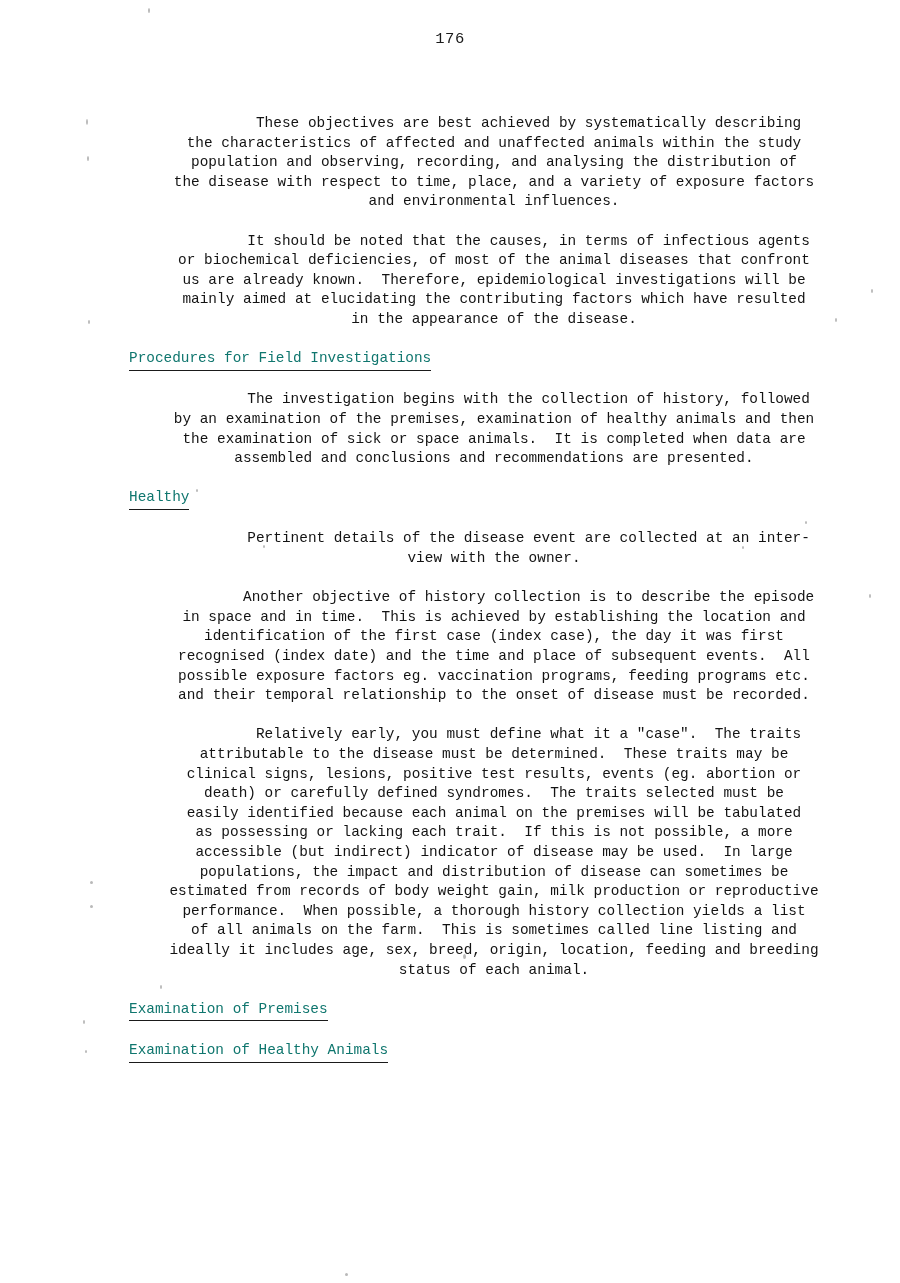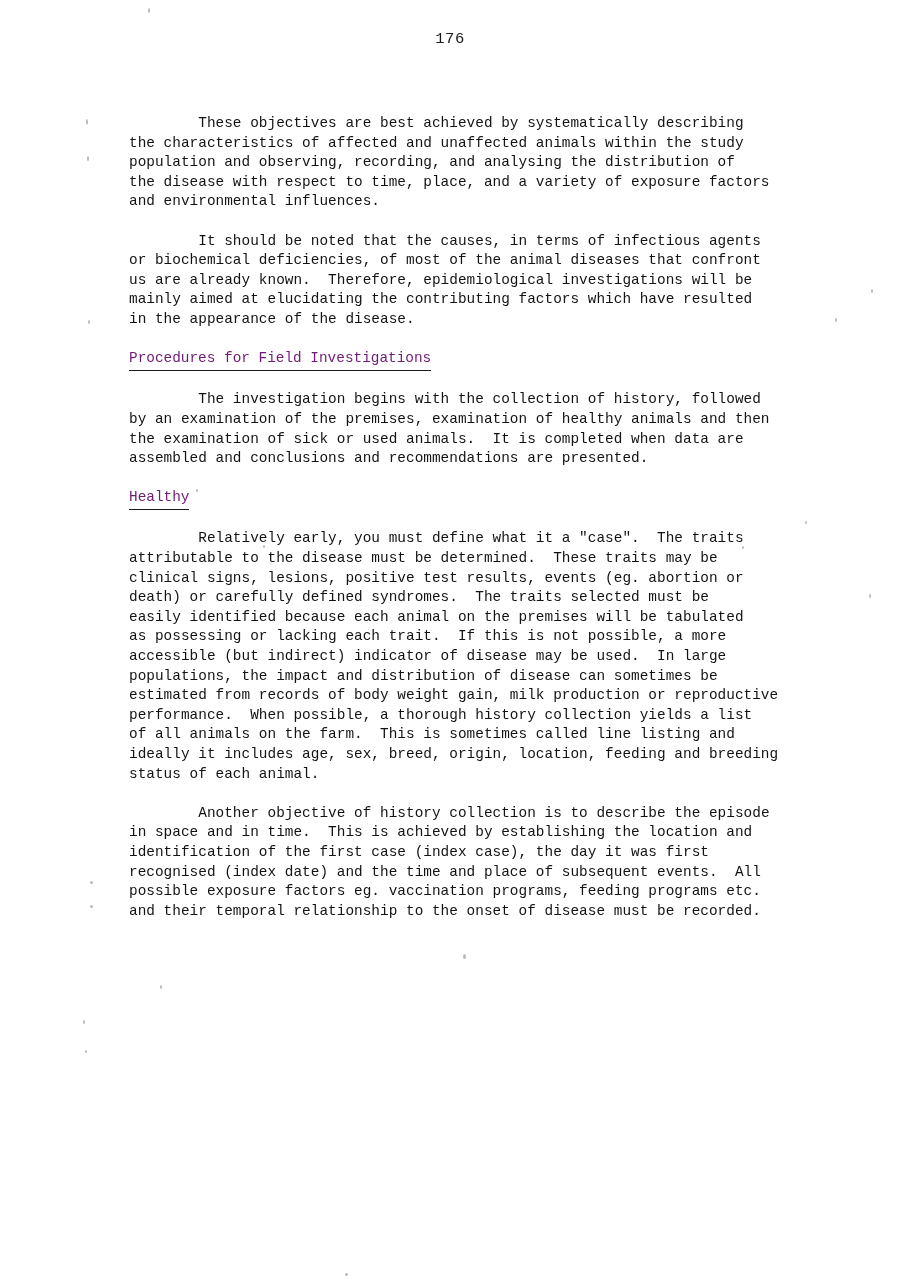--- a/index.html
+++ b/index.html
@@ -49,31 +49,32 @@
     width: 730px;
   }
 
   p.para {
     margin: 0 0 19.6px 0;
     font-size: 14.4px;
     line-height: 19.6px;
     letter-spacing: 0.02px;
     white-space: pre-wrap;
     color: #131313;
+    text-align: center;
   }
 
   h2.heading {
     margin: 0 0 19.6px 0;
     font-size: 14.4px;
     line-height: 19.6px;
     font-weight: normal;
     display: inline-block;
     border-bottom: 1px solid #1a1a1a;
     padding-bottom: 1px;
-    color: #701a75;
+    color: #0f766e;
   }
   .heading-wrap {
     margin: 0 0 19.6px 0;
     line-height: 19.6px;
   }
   .heading-wrap h2.heading { margin-bottom: 0; }
 </style>
 </head>
 <body>
 
@@ -88,42 +89,46 @@
 the disease with respect to time, place, and a variety of exposure factors
 and environmental influences.</p>
       <p class="para">        It should be noted that the causes, in terms of infectious agents
 or biochemical deficiencies, of most of the animal diseases that confront
 us are already known.  Therefore, epidemiological investigations will be
 mainly aimed at elucidating the contributing factors which have resulted
 in the appearance of the disease.</p>
       <div class="heading-wrap"><h2 class="heading">Procedures for Field Investigations</h2></div>
       <p class="para">        The investigation begins with the collection of history, followed
 by an examination of the premises, examination of healthy animals and then
-the examination of sick or used animals.  It is completed when data are
+the examination of sick or space animals.  It is completed when data are
 assembled and conclusions and recommendations are presented.</p>
       <div class="heading-wrap"><h2 class="heading">Healthy</h2></div>
+      <p class="para">        Pertinent details of the disease event are collected at an inter-
+view with the owner.</p>
+      <p class="para">        Another objective of history collection is to describe the episode
+in space and in time.  This is achieved by establishing the location and
+identification of the first case (index case), the day it was first
+recognised (index date) and the time and place of subsequent events.  All
+possible exposure factors eg. vaccination programs, feeding programs etc.
+and their temporal relationship to the onset of disease must be recorded.</p>
       <p class="para">        Relatively early, you must define what it a "case".  The traits
 attributable to the disease must be determined.  These traits may be
 clinical signs, lesions, positive test results, events (eg. abortion or
 death) or carefully defined syndromes.  The traits selected must be
 easily identified because each animal on the premises will be tabulated
 as possessing or lacking each trait.  If this is not possible, a more
 accessible (but indirect) indicator of disease may be used.  In large
 populations, the impact and distribution of disease can sometimes be
 estimated from records of body weight gain, milk production or reproductive
 performance.  When possible, a thorough history collection yields a list
 of all animals on the farm.  This is sometimes called line listing and
 ideally it includes age, sex, breed, origin, location, feeding and breeding
 status of each animal.</p>
-      <p class="para">        Another objective of history collection is to describe the episode
-in space and in time.  This is achieved by establishing the location and
-identification of the first case (index case), the day it was first
-recognised (index date) and the time and place of subsequent events.  All
-possible exposure factors eg. vaccination programs, feeding programs etc.
-and their temporal relationship to the onset of disease must be recorded.</p>
+      <div class="heading-wrap"><h2 class="heading">Examination of Premises</h2></div>
+      <div class="heading-wrap"><h2 class="heading">Examination of Healthy Animals</h2></div>
     </div>
 
   <div class="speck" style="left:86px;top:119px;width:2px;height:6px;"></div>
   <div class="speck" style="left:87px;top:156px;width:2px;height:5px;"></div>
   <div class="speck" style="left:88px;top:320px;width:2px;height:4px;"></div>
   <div class="speck" style="left:90px;top:881px;width:3px;height:3px;"></div>
   <div class="speck" style="left:90px;top:905px;width:3px;height:3px;"></div>
   <div class="speck" style="left:83px;top:1020px;width:2px;height:4px;"></div>
   <div class="speck" style="left:85px;top:1050px;width:2px;height:3px;"></div>
   <div class="speck" style="left:148px;top:8px;width:2px;height:5px;"></div>

